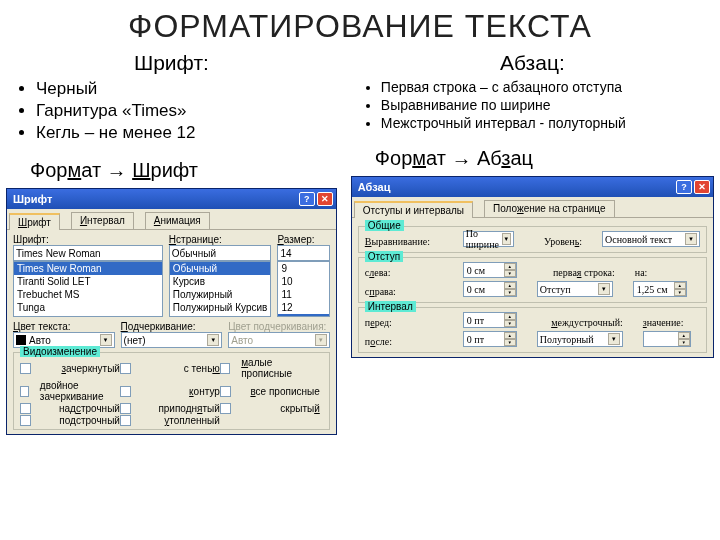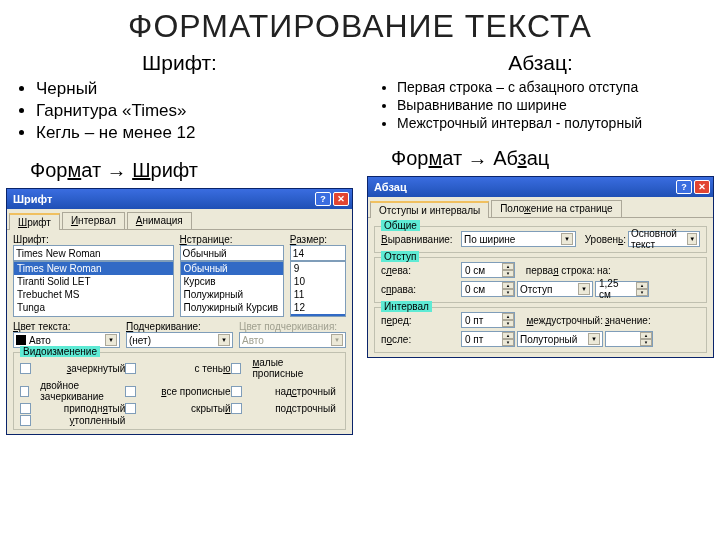--- a/index.html
+++ b/index.html
@@ -70,21 +70,21 @@
     border-radius: 2px;
     font-size: 9px;
     display: flex; align-items: center; justify-content: center;
     font-weight: bold;
   }
   .tbtn.help { background: #3a6de0; color: #fff; }
   .tbtn.close { background: #e24531; color: #fff; }
 
   .tabrow {
     display: flex;
-    gap: 0;
+    gap: 9px;
     border-bottom: 1px solid #aca899;
     padding-top: 3px;
     background: #ece9d8;
   }
   .tab {
     padding: 2px 8px;
     border: 1px solid #aca899;
     border-bottom: none;
     background: #ece9d8;
     margin-left: 2px;
@@ -149,21 +149,21 @@
     margin-bottom: 1px;
     justify-content: space-between;
   }
   .box {
     width: 11px; height: 11px;
     border: 1px solid #7f9db9;
     background: #fff;
   }
   .chk .u { text-decoration: underline; }
 
-  .formrow { display: flex; align-items: center; margin-bottom: 3px; gap: 2px; }
+  .formrow { display: flex; align-items: flex-end; margin-bottom: 3px; gap: 20px; font-family: Liberation Serif, serif; }
   .formrow .flabel { width: 78px; text-align: left; font-size: 10px; }
   .formrow .flabel .u { text-decoration: underline; }
   .spin {
     display: flex; align-items: center;
     border: 1px solid #7f9db9;
     background: #fff;
     height: 16px;
     width: 54px;
   }
   .spin .sval { flex: 1; padding: 0 3px; font-size: 10px; }
@@ -292,20 +292,24 @@
                 <span class="box"></span>
                 <span><span class="u">м</span><span>алые прописные</span></span>
               </div>
 
             <div class="chk">
                 <span class="box"></span>
                 <span><span class="u">д</span><span>войное зачеркивание</span></span>
               </div>
             <div class="chk">
                 <span class="box"></span>
+                <span><span class="u">к</span><span>онтур</span></span>
+              </div>
+            <div class="chk">
+                <span class="box"></span>
                 <span><span class="u">в</span><span>се прописные</span></span>
               </div>
 
             <div class="chk">
                 <span class="box"></span>
                 <span><span>над</span><span class="u">с</span><span>трочный</span></span>
               </div>
             <div class="chk">
                 <span class="box"></span>
                 <span><span>приподн</span><span class="u">я</span><span>тый</span></span>
@@ -355,21 +359,21 @@
       <div class="pane">
         <div class="group">
           <div class="glegend">Общие</div>
           <div class="formrow">
             <span class="flabel"><span class="u">В</span><span>ыравнивание:</span></span>
             <div class="combo" style="flex:1">
                 <span>По ширине</span>
                 <span class="arrow">▾</span>
               </div>
             <span class="flabel" style="width:48px;text-align:right"><span>Уровен</span><span class="u">ь</span>:</span>
-            <div class="combo" style="width:72px">
+            <div class="combo" style="width:98px">
                 <span>Основной текст</span>
                 <span class="arrow">▾</span>
               </div>
           </div>
         </div>
 
         <div class="group">
           <div class="glegend">Отступ</div>
           <div class="formrow">
             <span class="flabel"><span>с</span><span class="u">л</span><span>ева:</span></span>

